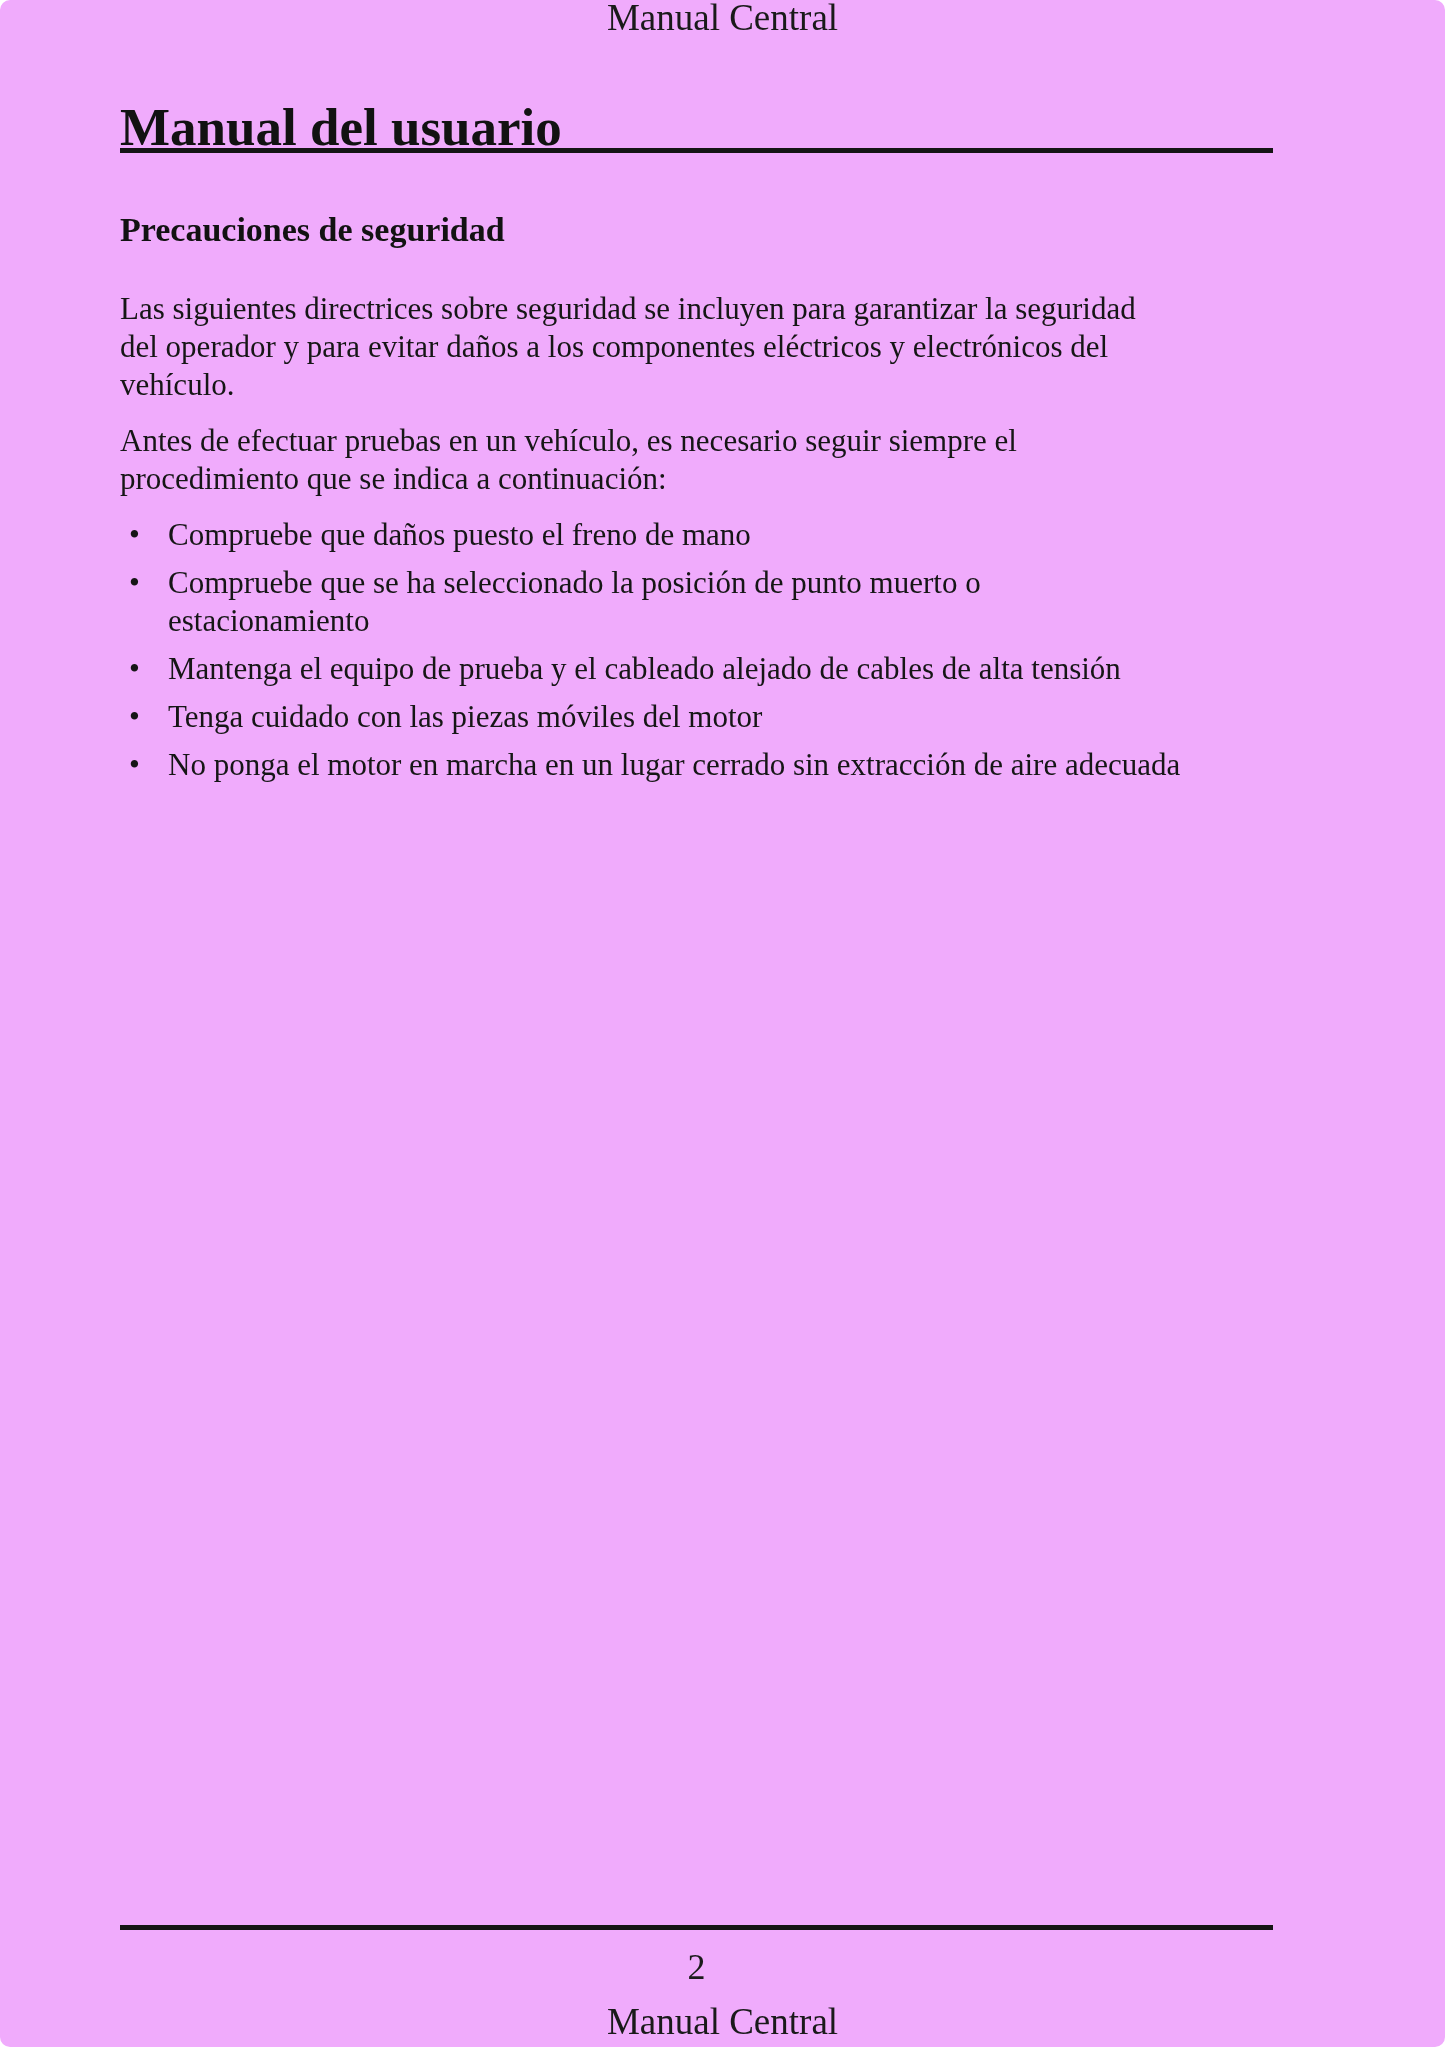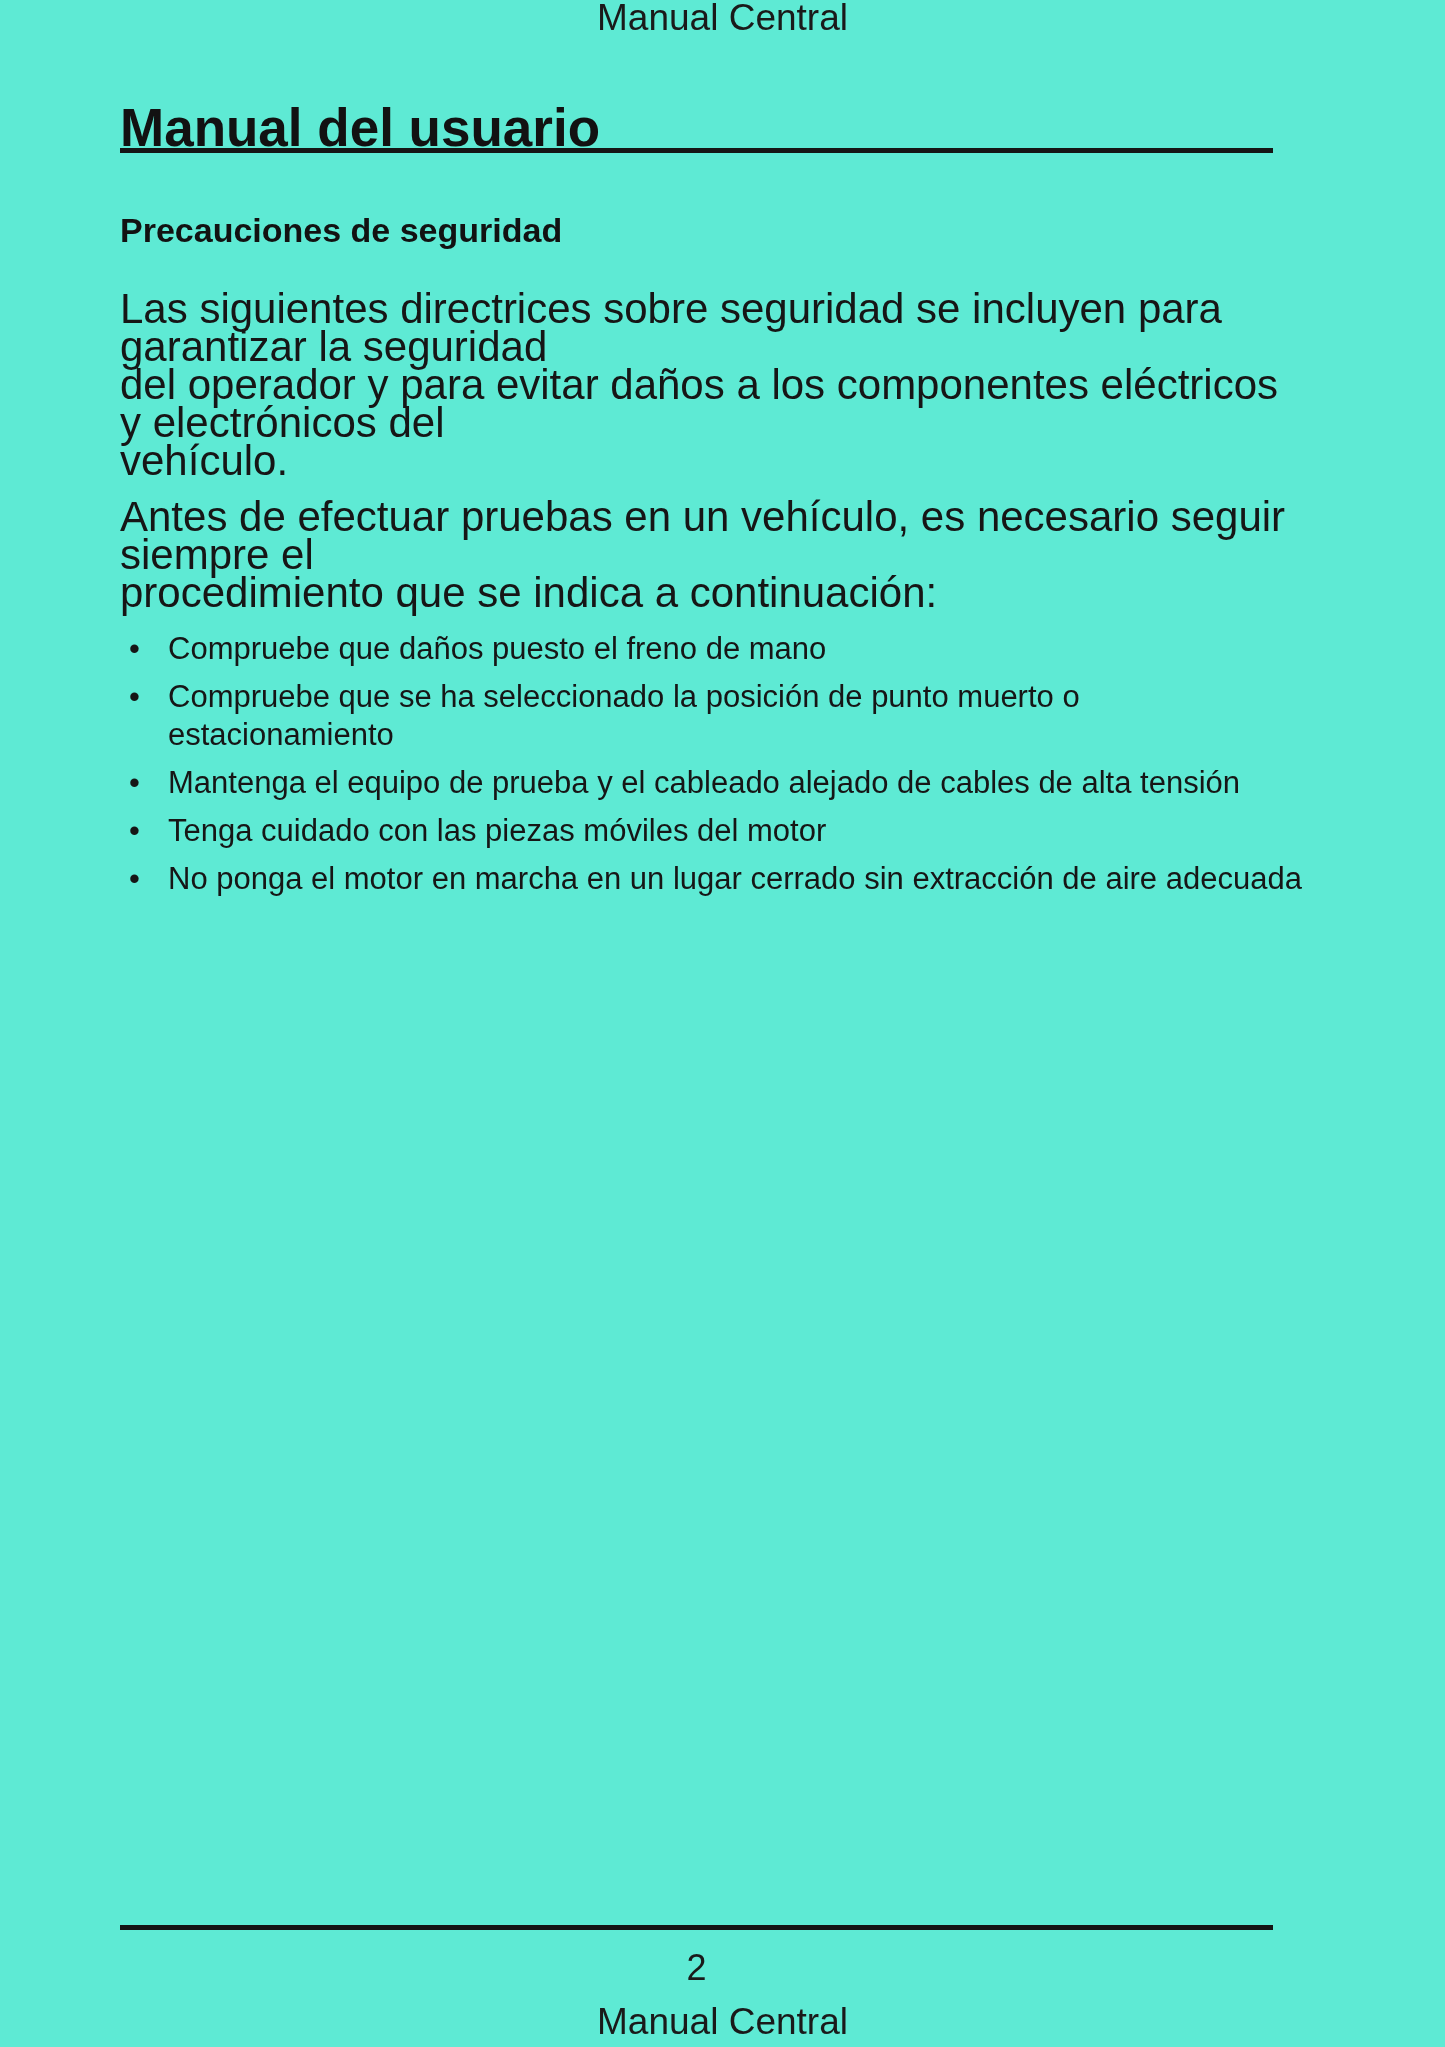--- a/index.html
+++ b/index.html
@@ -1,23 +1,24 @@
 <!DOCTYPE html>
 <html><head>
 <meta charset="utf-8">
 <style>
   html,body { margin:0; padding:0; background:#ffffff; }
   .page {
     position:relative;
     width:1445px;
     height:2047px;
-    background:#5eead4;
+    background:#f0abfc;
     color:#161616;
-    font-family:Liberation Sans, sans-serif;
+    font-family:Liberation Serif, serif;
     overflow:hidden;
+    border-radius:10px;
   }
 
   
   .running-header {
     position:absolute; top:-2px; left:0; right:0;
     text-align:center;
     font-size:37px; line-height:1.1;
     color:#1a1a1a;
   }
   .running-footer {
@@ -45,21 +46,21 @@
   .body-copy {
     position:absolute; left:120px; top:210px; width:1185px;
   }
   .section-heading {
     margin:0 0 39px 0;
     font-size:34px; font-weight:700; line-height:1.2;
     color:#121212;
   }
   .para {
     margin:12px 0 18px 0;
-    font-size:42px; line-height:38px;
+    font-size:31px; line-height:38px;
     white-space:pre-line;
   }
   .bullet-list {
     margin:13px 0 0 0; padding:0;
     list-style:none;
   }
   .bullet-list li {
     position:relative;
     padding-left:48px;
     margin-bottom:10px;

